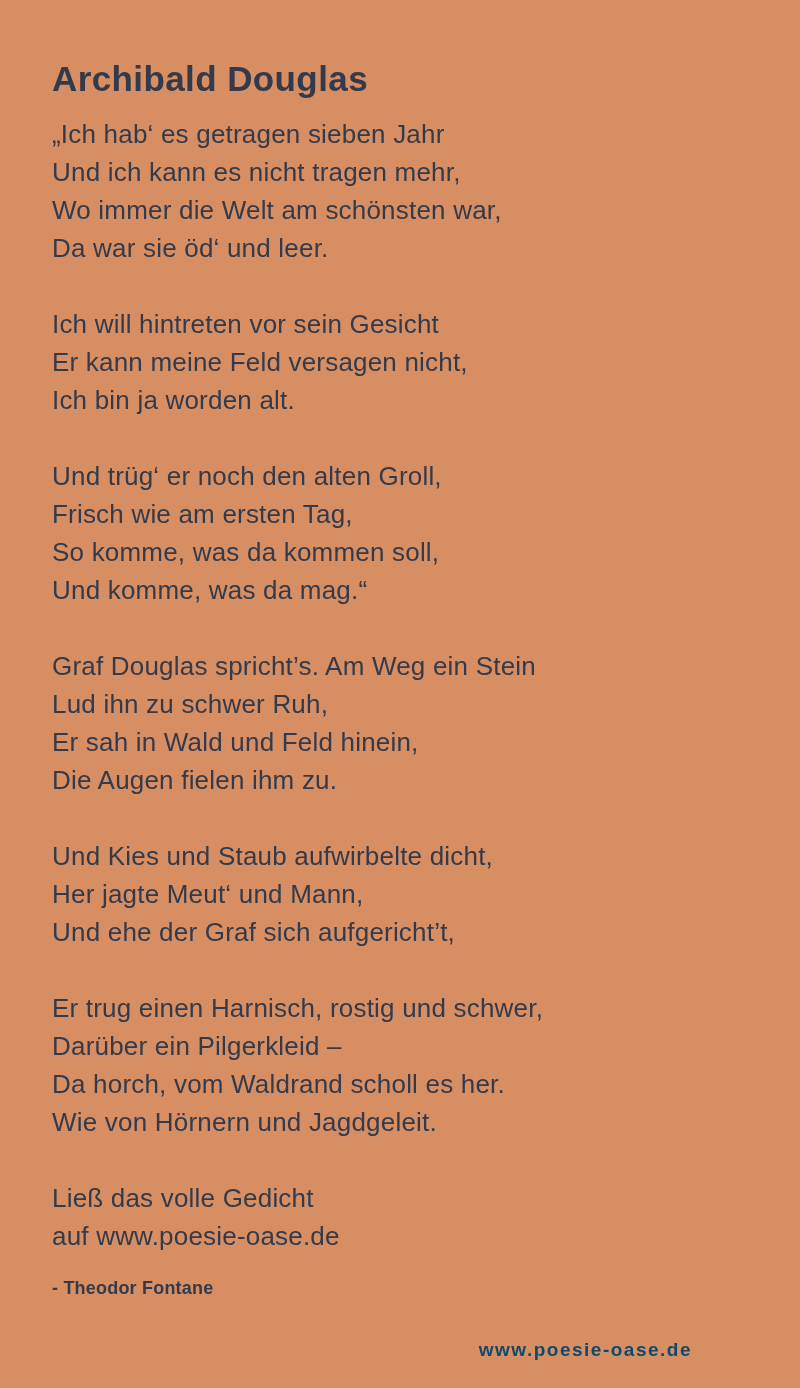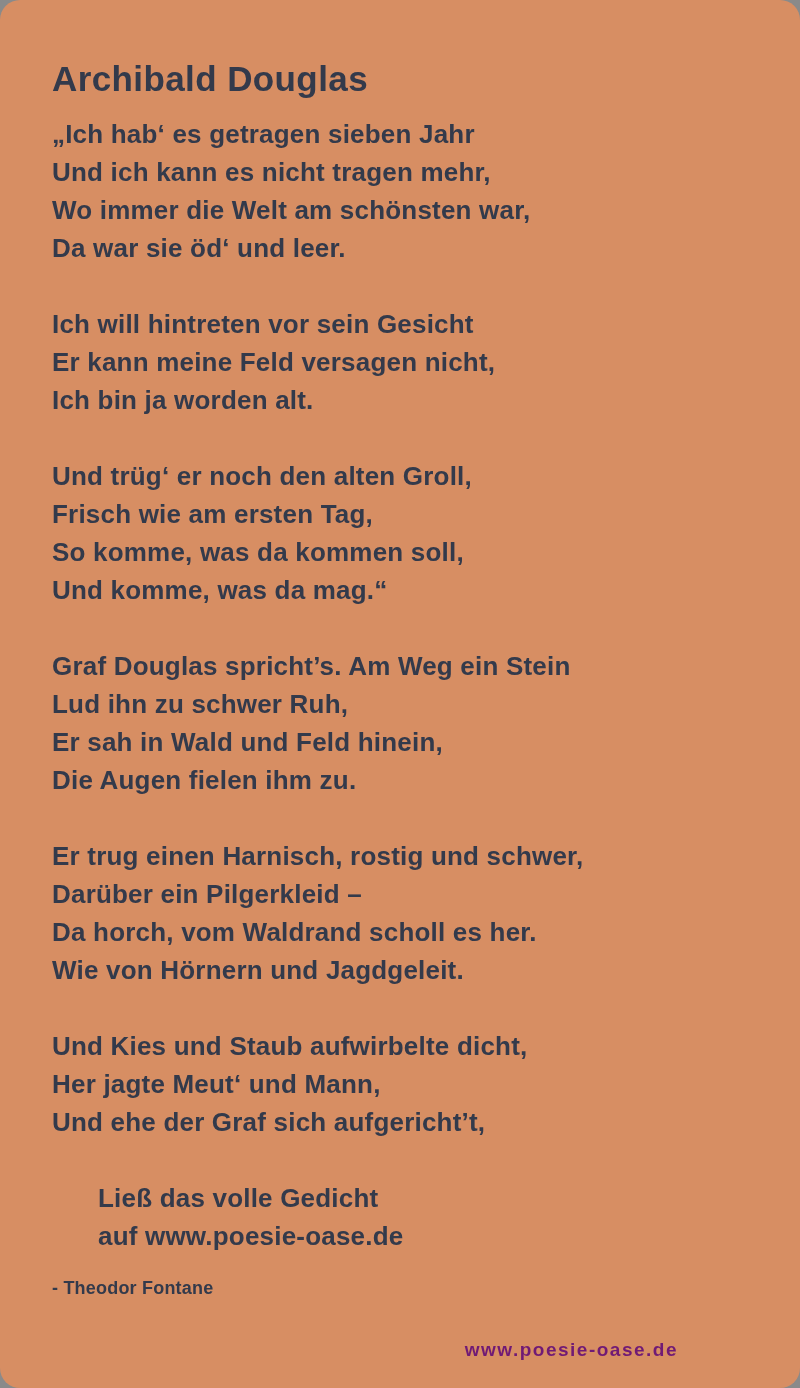--- a/index.html
+++ b/index.html
@@ -12,57 +12,55 @@
     position: relative;
     width: 800px;
     height: 1388px;
     margin: 0 auto;
     background: #D78E63;
     color: #333A4B;
     font-family: "Liberation Sans", "DejaVu Sans", sans-serif;
     box-sizing: border-box;
     padding: 60px 40px 16px 52px;
     overflow: hidden;
-    border-radius: 20px;
   }
   .title {
     margin: 0 0 17px 0;
     font-size: 35px;
     line-height: 38px;
     font-weight: 700;
     letter-spacing: 0.4px;
   }
   .stanza {
     margin: 0 0 38px 0;
   }
   .stanza.last {
     margin-bottom: 18px;
-    margin-left: 46px;
   }
   .line {
     font-size: 26px;
     line-height: 38px;
-    font-weight: 700;
+    font-weight: 400;
     letter-spacing: 0.2px;
     white-space: nowrap;
   }
   .author {
     font-size: 18px;
     line-height: 30px;
     font-weight: 600;
     letter-spacing: 0.2px;
   }
   .watermark {
     position: absolute;
-    right: 122px;
+    right: 108px;
     bottom: 27px;
     font-size: 19px;
     font-weight: 600;
     letter-spacing: 1.5px;
-    color: #701a75;
+    color: #0c4a6e;
   }
 </style>
 </head>
 <body>
 
 <div class="card">
 
   <h1 class="title">Archibald Douglas</h1>
 
   <div class="stanza">
@@ -86,30 +84,30 @@
   </div>
 
   <div class="stanza">
     <div class="line">Graf Douglas spricht’s. Am Weg ein Stein</div>
     <div class="line">Lud ihn zu schwer Ruh,</div>
     <div class="line">Er sah in Wald und Feld hinein,</div>
     <div class="line">Die Augen fielen ihm zu.</div>
   </div>
 
   <div class="stanza">
+    <div class="line">Und Kies und Staub aufwirbelte dicht,</div>
+    <div class="line">Her jagte Meut‘ und Mann,</div>
+    <div class="line">Und ehe der Graf sich aufgericht’t,</div>
+  </div>
+
+  <div class="stanza">
     <div class="line">Er trug einen Harnisch, rostig und schwer,</div>
     <div class="line">Darüber ein Pilgerkleid –</div>
     <div class="line">Da horch, vom Waldrand scholl es her.</div>
     <div class="line">Wie von Hörnern und Jagdgeleit.</div>
-  </div>
-
-  <div class="stanza">
-    <div class="line">Und Kies und Staub aufwirbelte dicht,</div>
-    <div class="line">Her jagte Meut‘ und Mann,</div>
-    <div class="line">Und ehe der Graf sich aufgericht’t,</div>
   </div>
 
   <div class="stanza last">
     <div class="line">Ließ das volle Gedicht</div>
     <div class="line">auf www.poesie-oase.de</div>
   </div>
 
   <div class="author">- Theodor Fontane</div>
 
   <div class="watermark">www.poesie-oase.de</div>

